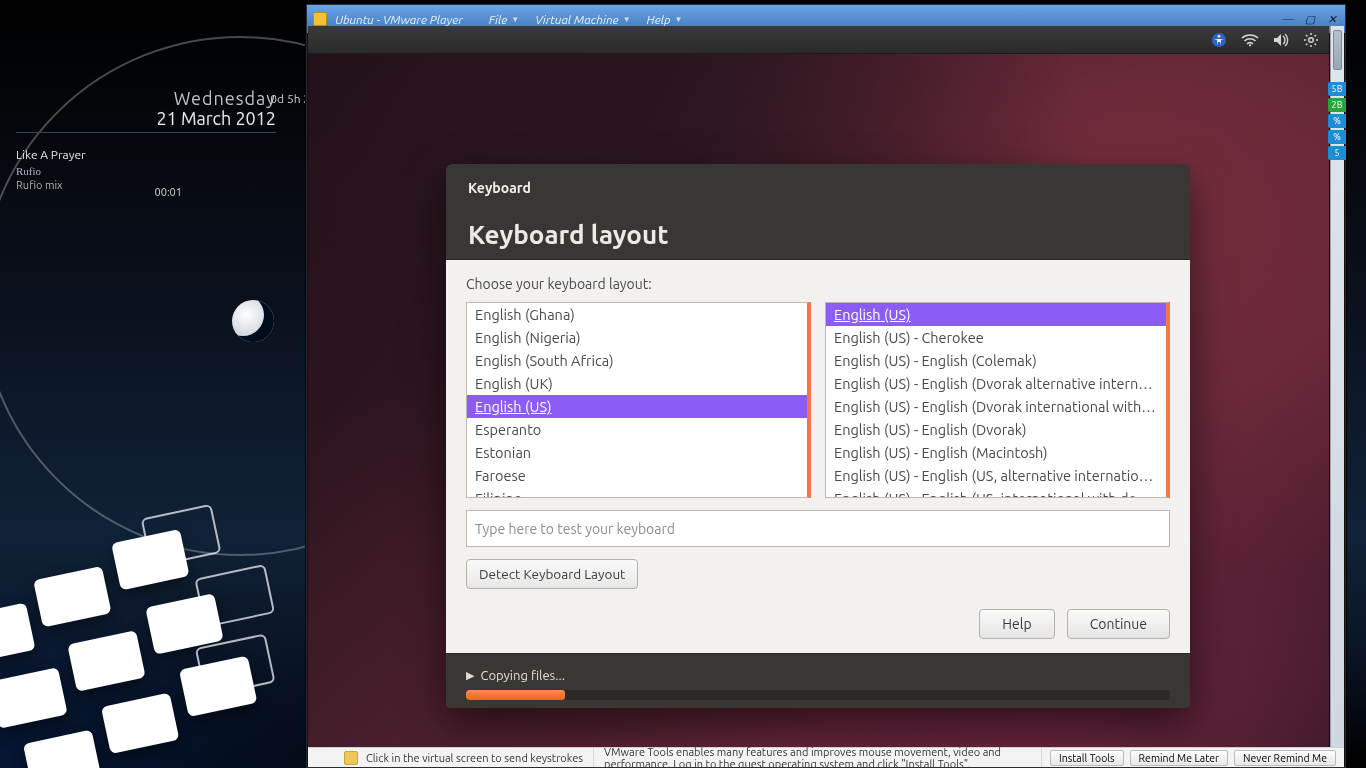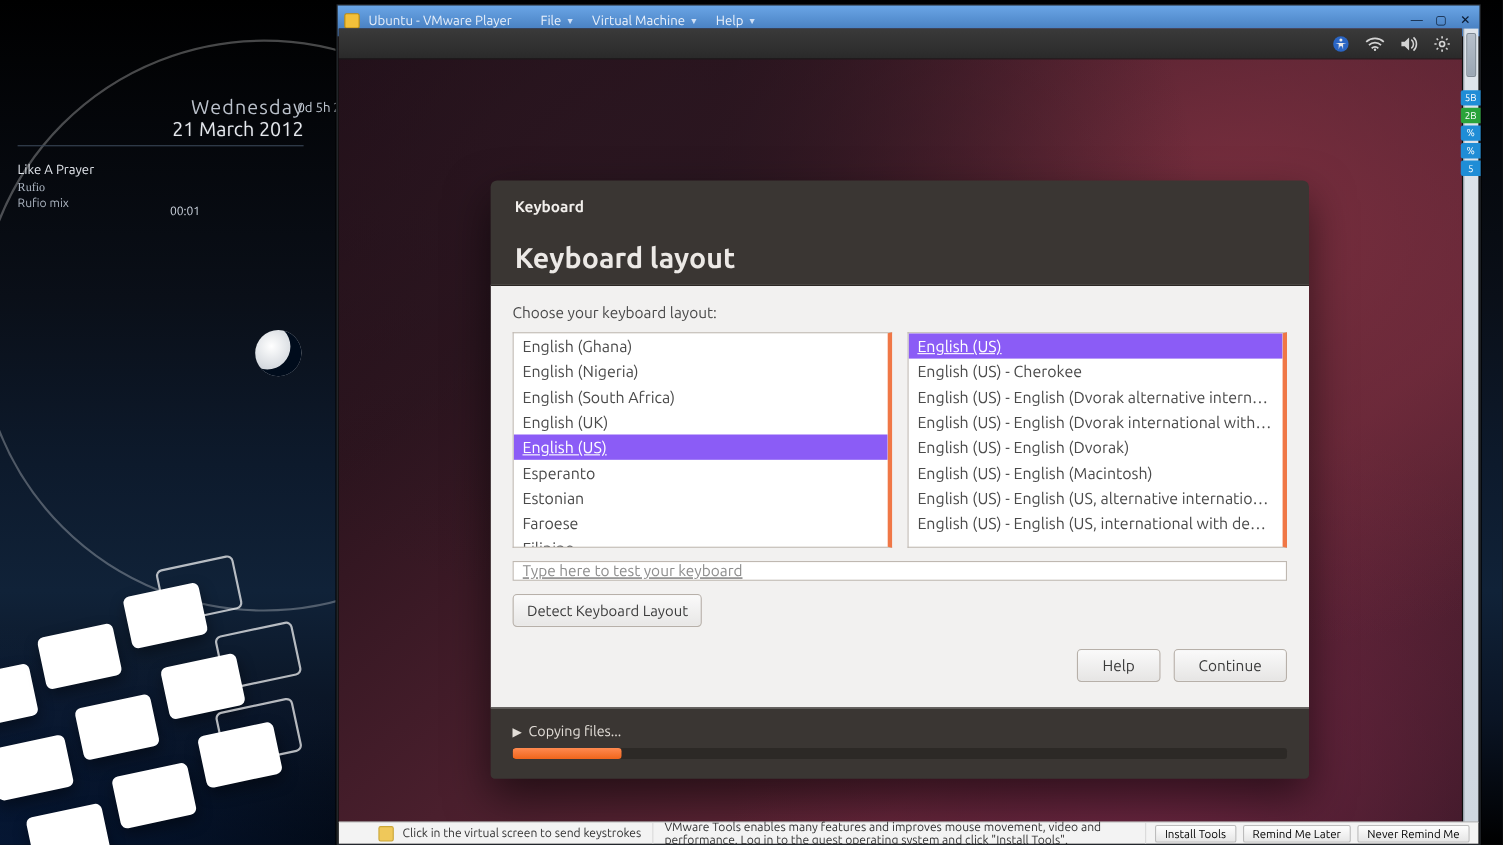--- a/index.html
+++ b/index.html
@@ -41,21 +41,21 @@
 .arc { position:absolute; left:-20px; top:36px; width:520px; height:520px; border:2px solid rgba(255,255,255,.28); border-radius:50%; }
 
 
 .vm-window {
   position:absolute; left:306px; top:4px; width:1040px; height:764px;
   background:#0e0e0e; border:1px solid #2a2f36; box-shadow:0 0 0 1px #000;
 }
 .vm-titlebar {
   height:28px; background: linear-gradient(#6aa5e6, #3f76b8);
   display:flex; align-items:center; padding:0 6px; gap:8px;
-  color:#e7effa; font-size:12px;
+  color:#e7effa; font-size:12px;font-style:italic;
 }
 .vm-titlebar .app-icon { width:14px; height:14px; background:#f3c03a; border:1px solid #bd8b0e; border-radius:2px; }
 .vm-titlebar .spacer { flex:1; }
 .vm-titlebar .win-btn { width:14px; height:12px; color:#0a1b33; font-size:11px; line-height:12px; text-align:center; cursor:default; }
 .vm-menu-item { color:#eaf1fb; font-size:12px; padding:0 4px; display:flex; align-items:center; gap:4px; }
 .vm-menu-item .tri { font-size:8px; color:#cfe0f7; }
 
 
 .guest {
   position:absolute; left:1px; top:21px; right:16px; bottom:20px;
@@ -100,22 +100,22 @@
 .listbox {
   flex:1; height:196px; background:#fff; border:1px solid #bfb8b1; overflow:hidden;
   font-size:14.5px; color:#4a4a4a;
 }
 .listbox.left  { border-right:4px solid #f07746; } 
 .listbox.right { border-right:4px solid #f07746; }
 .li { padding:3px 8px; white-space:nowrap; overflow:hidden; text-overflow:ellipsis; cursor:default; }
 .li.selected { background:#8b5cf6; color:#fff;text-decoration:underline; }
 
 .test-input {
-  width:100%; margin-top:12px; height:18px; border:1px solid #bfb8b1; background:#fff;
-  padding:0 8px; font-size:14px; color:#555;text-decoration:underline;
+  width:100%; margin-top:12px; height:37px; border:1px solid #bfb8b1; background:#fff;
+  padding:0 8px; font-size:14px; color:#555;
 }
 .test-input::placeholder { color:#8d8d8d; }
 
 .detect-btn {
   margin-top:12px; height:30px; padding:0 12px; font-size:13.5px;
   background:linear-gradient(#fafafa,#e8e7e6); border:1px solid #b7b0a9; border-radius:4px;
   color:#3b3b3b;
 }
 
 .nav-row { display:flex; justify-content:flex-end; gap:12px; margin-top:20px; }
@@ -256,20 +256,21 @@
               <div class="li">English (UK)</div>
               <div class="li selected">English (US)</div>
               <div class="li">Esperanto</div>
               <div class="li">Estonian</div>
               <div class="li">Faroese</div>
               <div class="li">Filipino</div>
             </div>
           <div class="listbox right" id="right-list">
               <div class="li selected">English (US)</div>
               <div class="li">English (US) - Cherokee</div>
+              <div class="li">English (US) - English (Colemak)</div>
               <div class="li">English (US) - English (Dvorak alternative international</div>
               <div class="li">English (US) - English (Dvorak international with dead</div>
               <div class="li">English (US) - English (Dvorak)</div>
               <div class="li">English (US) - English (Macintosh)</div>
               <div class="li">English (US) - English (US, alternative international)</div>
               <div class="li">English (US) - English (US, international with dead key</div>
             </div>
         </div>
 
         <input class="test-input" type="text" placeholder="Type here to test your keyboard" style="">

